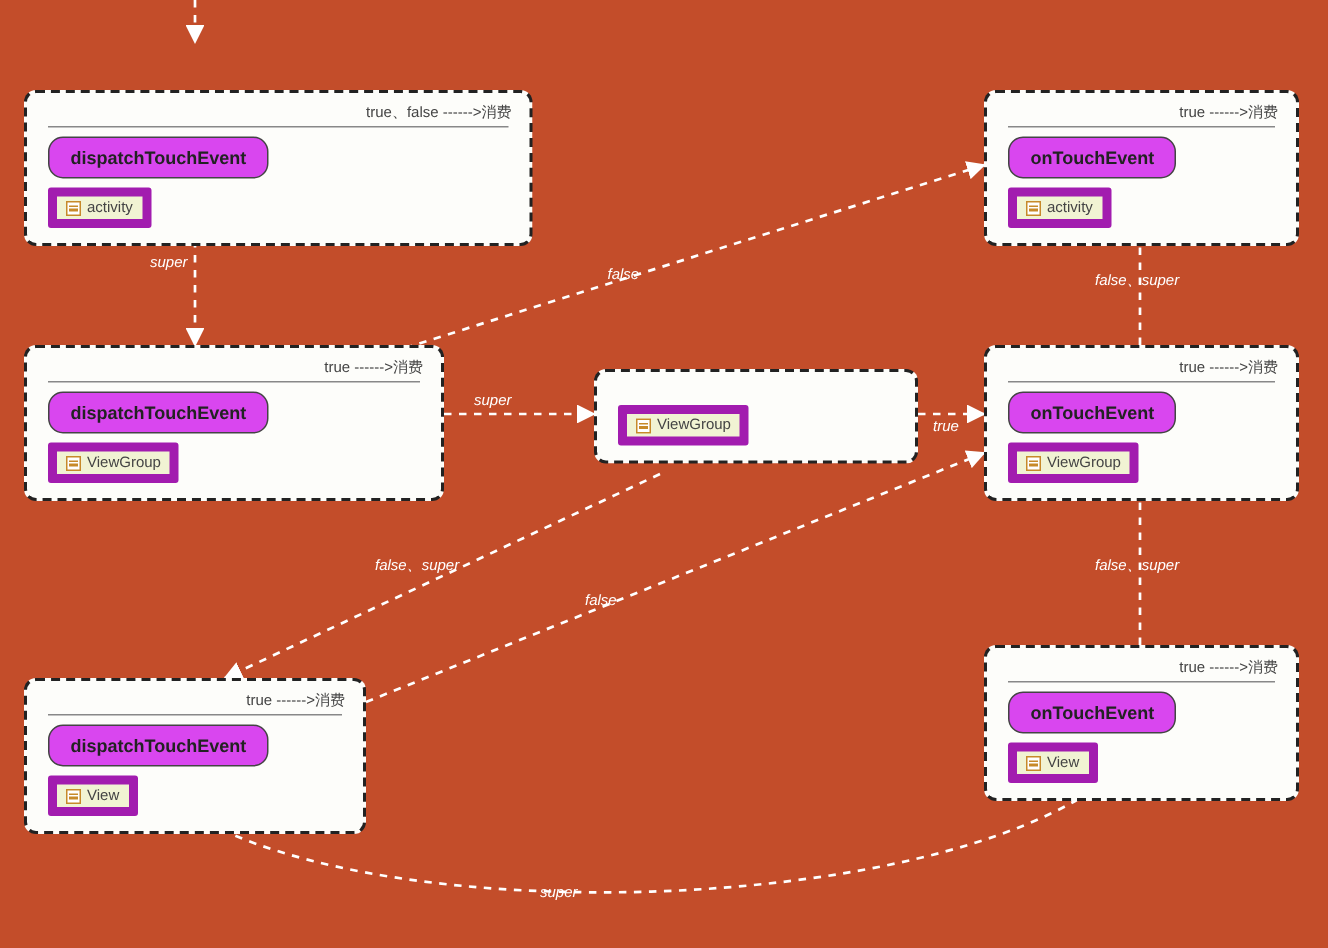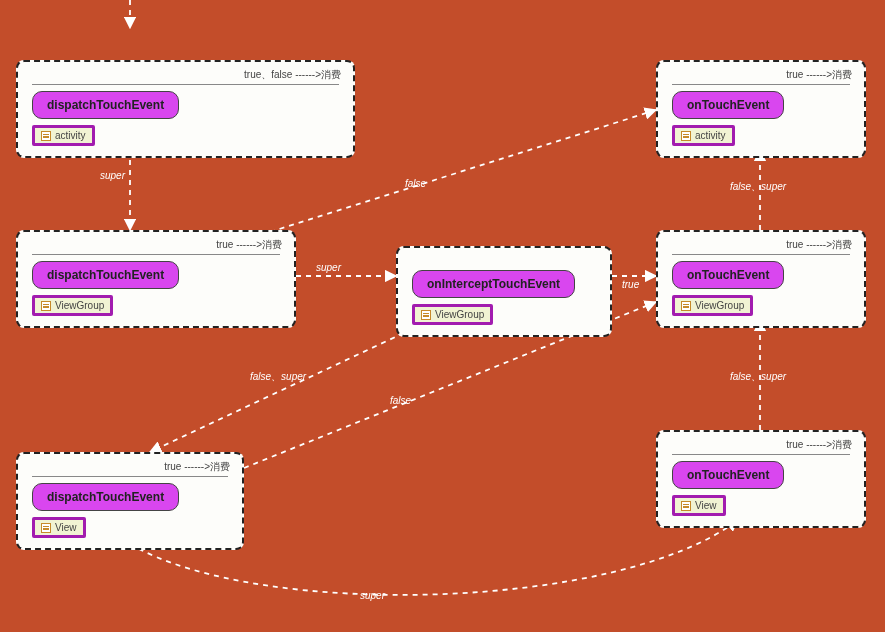--- a/index.html
+++ b/index.html
@@ -35,21 +35,21 @@
     font-size: 12px;
     color: #222;
     background: #d946ef;
     margin-bottom: 6px;
   }
   .node .tag {
     display: flex;
     align-items: center;
     gap: 4px;
     background: #f1f3d3;
-    border: 3px solid #a21caf;
+    border: 6px solid #a21caf;
     border-radius: 2px;
     padding: 2px 6px;
     font-size: 10px;
     color: #444;
     width: fit-content;
   }
   .tag .ico {
     width: 10px; height: 10px;
     border: 1.5px solid #c78a2a;
     position: relative;
@@ -159,21 +159,20 @@
   <div class="corner">true ------&gt;消费</div>
   <hr>
   <div class="method">dispatchTouchEvent</div>
   <div class="tag">
     <span class="ico"></span>
     <span>View</span>
   </div>
 </div>
 
 <div id="n-intercept" class="node">
-  <div class="method">onInterceptTouchEvent</div>
   <div class="tag">
     <span class="ico"></span>
     <span>ViewGroup</span>
   </div>
 </div>
 
 <div id="n-act-touch" class="node">
   <div class="corner">true ------&gt;消费</div>
   <hr>
   <div class="method">onTouchEvent</div>

